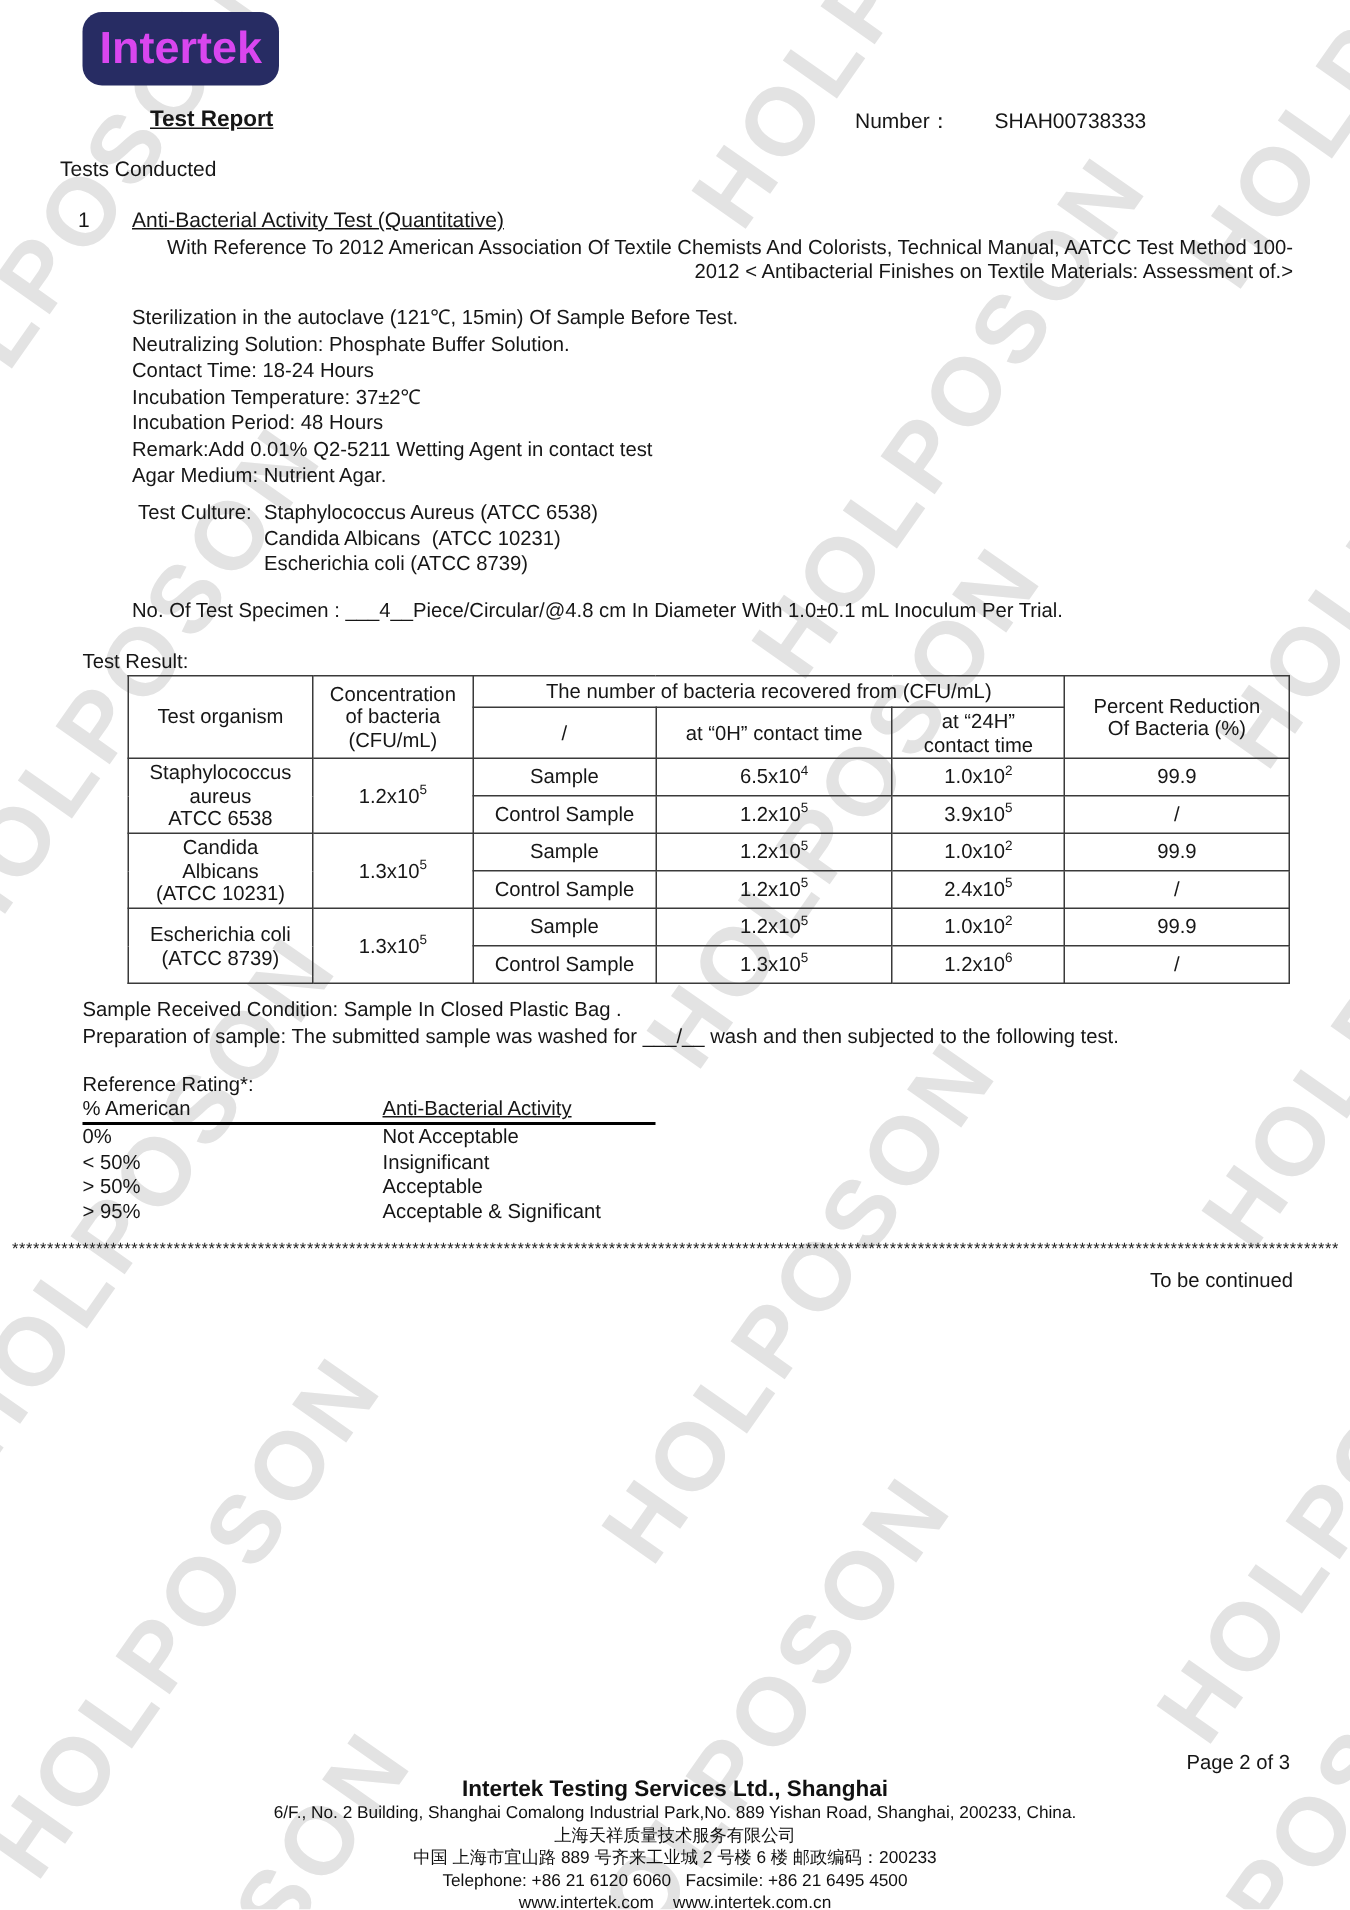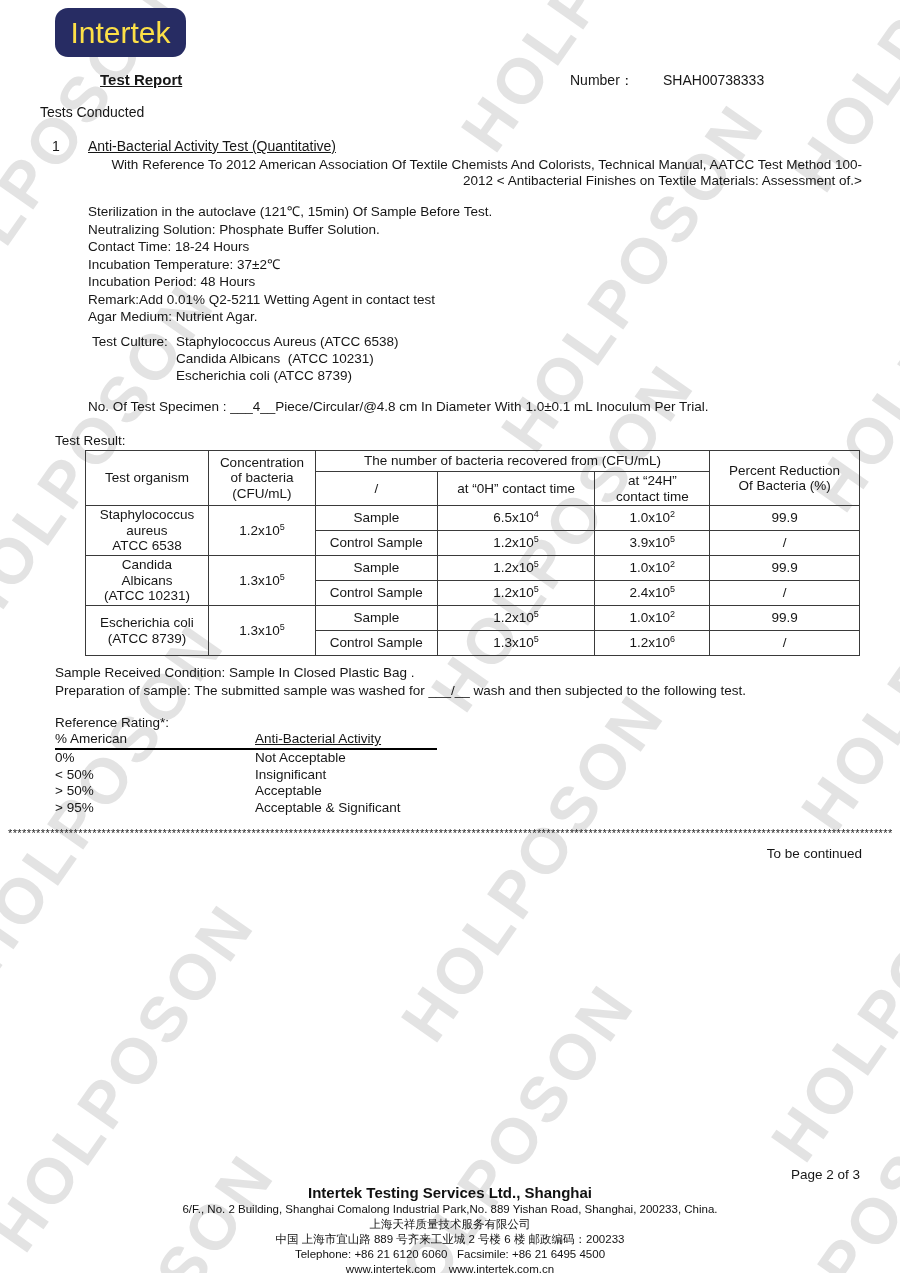--- a/index.html
+++ b/index.html
@@ -32,21 +32,21 @@
   .watermark span:nth-of-type(15) { left: -60px; top: 1290px; }
   
   .content { position: absolute; inset: 0; z-index: 1; }
   .abs { position: absolute; }
   .pre { white-space: pre-line; }
   .prewrap { white-space: pre-wrap; }
   .logo {
     left: 55px; top: 8px; width: 131px; height: 49px;
     background: #272c63; border-radius: 13px;
     display: flex; align-items: center; justify-content: center;
-    color: #fde047; font-weight: normal; font-size: 30px; letter-spacing: 0px;
+    color: #d946ef; font-weight: bold; font-size: 30px; letter-spacing: 0px;
   }
   .report-title { left: 100px; top: 71px; font-size: 15px; font-weight: bold; text-decoration: underline; }
   .number-label { left: 570px; top: 72px; font-size: 14px; }
   .number-value { left: 663px; top: 72px; font-size: 14px; }
   .tests-conducted { left: 40px; top: 104px; font-size: 14px; }
   .sec-num  { left: 52px; top: 138px; font-size: 14px; }
   .sec-title{ left: 88px; top: 138px; font-size: 14px; text-decoration: underline; }
   .sec-ref  { left: 88px; top: 157px; width: 774px; font-size: 13.5px; line-height: 15.5px; text-align: right; }
   .conds    { left: 88px; top: 203px; font-size: 13.5px; }
   .conds div{ line-height: 17.5px; }

